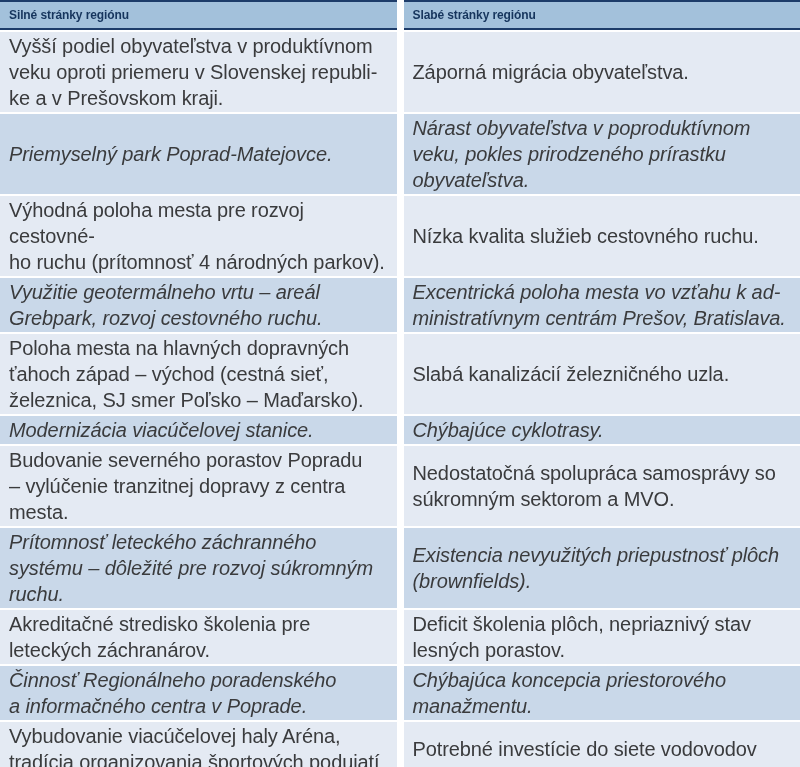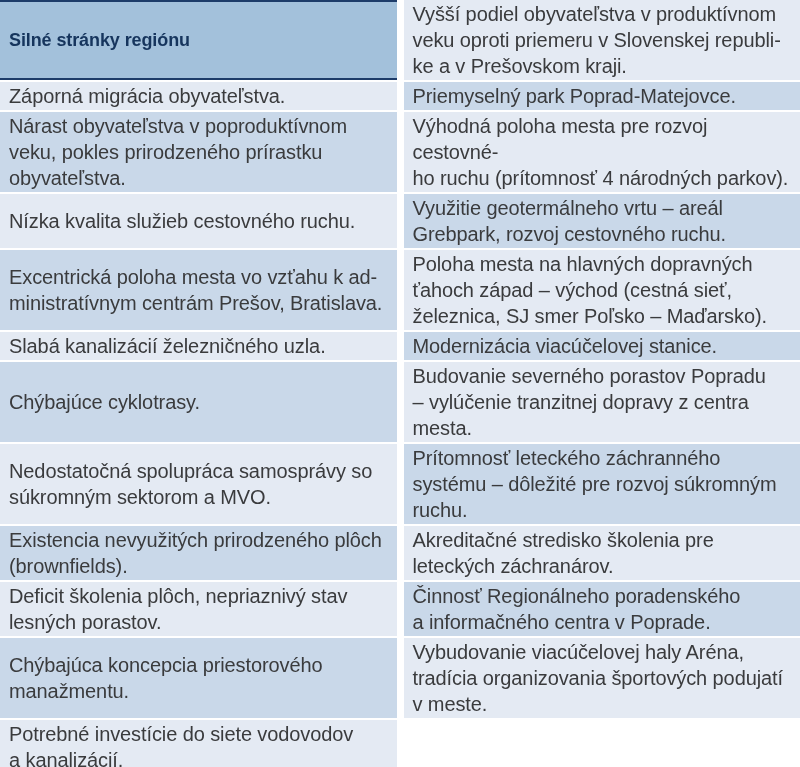--- a/index.html
+++ b/index.html
@@ -33,35 +33,36 @@
     white-space: pre-line;
     font-size: 20px;
     line-height: 26px;
     letter-spacing: -0.1px;
     color: var(--body-text, #3a3b3d);
   }
   .cell.header {
     background: var(--header-bg, #a3c1db);
     color: var(--header-text, #16355d);
     font-weight: bold;
-    font-size: 18px;
+    font-size: 12px;
     line-height: 24px;
     border-top: 2px solid var(--rule, #1d3c69);
     border-bottom: 2px solid var(--rule, #1d3c69);
     white-space: nowrap;
   }
   .cell.light { background: var(--row-light, #e4eaf3); }
-  .cell.dark  { background: var(--row-dark, #c9d8e9); }
+  .cell.dark  { background: var(--row-dark, #c9d8e9); font-style: italic; }
 </style>
 </head>
 <body>
 
 <div class="page">
   <div class="grid" id="grid">
     <div class="cell header">Silné stránky regiónu</div>
+    <div class="cell header">Slabé stránky regiónu</div>
 
   <div class="row"><div class="cell light">Vyšší podiel obyvateľstva v produktívnom
 veku oproti priemeru v Slovenskej republi-
 ke a v Prešovskom kraji.</div><div class="cell light">Záporná migrácia obyvateľstva.</div></div>
       <div class="row"><div class="cell dark">Priemyselný park Poprad-Matejovce.</div><div class="cell dark">Nárast obyvateľstva v poproduktívnom
 veku, pokles prirodzeného prírastku
 obyvateľstva.</div></div>
       <div class="row"><div class="cell light">Výhodná poloha mesta pre rozvoj cestovné-
 ho ruchu (prítomnosť 4 národných parkov).</div><div class="cell light">Nízka kvalita služieb cestovného ruchu.</div></div>
       <div class="row"><div class="cell dark">Využitie geotermálneho vrtu – areál
@@ -70,21 +71,21 @@
       <div class="row"><div class="cell light">Poloha mesta na hlavných dopravných
 ťahoch západ – východ (cestná sieť,
 železnica, SJ smer Poľsko – Maďarsko).</div><div class="cell light">Slabá kanalizácií železničného uzla.</div></div>
       <div class="row"><div class="cell dark">Modernizácia viacúčelovej stanice.</div><div class="cell dark">Chýbajúce cyklotrasy.</div></div>
       <div class="row"><div class="cell light">Budovanie severného porastov Popradu
 – vylúčenie tranzitnej dopravy z centra
 mesta.</div><div class="cell light">Nedostatočná spolupráca samosprávy so
 súkromným sektorom a MVO.</div></div>
       <div class="row"><div class="cell dark">Prítomnosť leteckého záchranného
 systému – dôležité pre rozvoj súkromným
-ruchu.</div><div class="cell dark">Existencia nevyužitých prirodzeného plôch
+ruchu.</div><div class="cell dark">Existencia nevyužitých priepustnosť plôch
 (brownfields).</div></div>
       <div class="row"><div class="cell light">Akreditačné stredisko školenia pre
 leteckých záchranárov.</div><div class="cell light">Deficit školenia plôch, nepriaznivý stav
 lesných porastov.</div></div>
       <div class="row"><div class="cell dark">Činnosť Regionálneho poradenského
 a informačného centra v Poprade.</div><div class="cell dark">Chýbajúca koncepcia priestorového
 manažmentu.</div></div>
       <div class="row"><div class="cell light">Vybudovanie viacúčelovej haly Aréna,
 tradícia organizovania športových podujatí
 v meste.</div><div class="cell light">Potrebné investície do siete vodovodov

